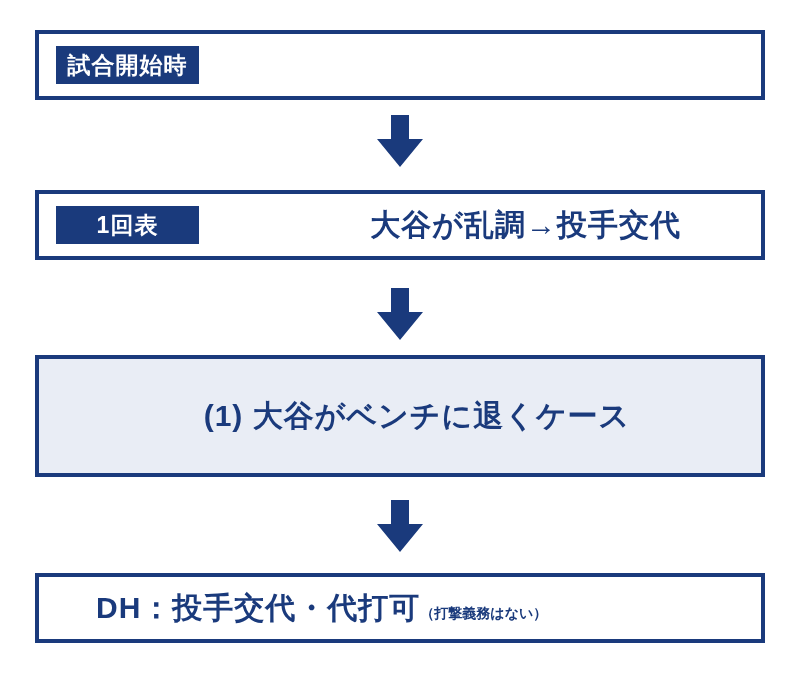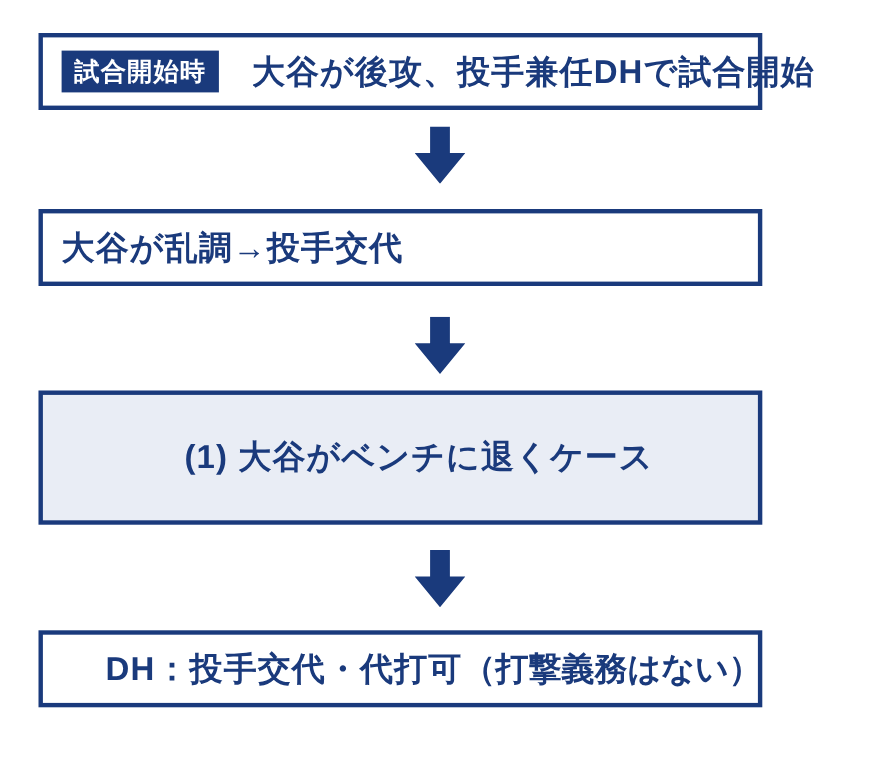--- a/index.html
+++ b/index.html
@@ -10,37 +10,37 @@
   }
   *{box-sizing:border-box;}
   html,body{margin:0;padding:0;}
   body{
     width:800px;height:700px;background:#ffffff;overflow:hidden;
     font-family:"Liberation Sans","DejaVu Sans",sans-serif;
     -webkit-font-smoothing:antialiased;
   }
   .flow{width:730px;margin:30px auto 0 auto;}
   .step{
-    width:658px;border:4px solid var(--navy);background:var(--box-bg);
+    width:730px;border:4px solid var(--navy);background:var(--box-bg);
     display:flex;align-items:center;
   }
   .step.labeled{height:70px;padding-left:17px;}
   .badge{
     width:143px;height:38px;background:var(--navy);color:var(--badge-text);
     display:flex;align-items:center;justify-content:center;
     font-size:23px;font-weight:bold;letter-spacing:1px;flex:0 0 auto;
   }
   .step-text{
     color:var(--navy);font-size:30px;font-weight:bold;letter-spacing:1px;
     white-space:nowrap;
   }
   .lead-text{margin-left:30px;}
-  .center-area{flex:1;text-align:left;padding-right:80px;}
+  .center-area{flex:1;text-align:right;padding-right:80px;}
   .after-badge{margin-left:40px;}
-  .note-text{font-size:30px;font-weight:bold;letter-spacing:0;margin-top:36px;}
+  .note-text{font-size:14px;font-weight:bold;letter-spacing:0;margin-top:36px;}
   .panel{
     height:122px;background:var(--panel);
     justify-content:center;gap:24px;padding-left:34px;
   }
   .panel .panel-line{
     color:var(--navy);font-size:30px;font-weight:bold;letter-spacing:1px;
     line-height:1.2;white-space:nowrap;
   }
   .arrow-row{display:flex;justify-content:center;}
   .arrow-row.a1{margin-top:15px;margin-bottom:23px;}
@@ -48,30 +48,30 @@
   .arrow-row.a3{margin-top:23px;margin-bottom:21px;}
   .arrow-svg{display:block;}
 </style>
 </head>
 <body>
 
 <div class="flow">
 
   <div class="step labeled">
     <div class="badge">試合開始時</div>
-    <div class="step-text lead-text">大谷が後攻、投手兼任DHで試合開始</div>
   </div>
 
   <div class="arrow-row a1">
     <svg class="arrow-svg" width="46" height="52" viewBox="0 0 46 52" aria-hidden="true">
       <path d="M14 0 H32 V24 H46 L23 52 L0 24 H14 Z" fill="#1a3a7c"></path>
     </svg>
   </div>
 
   <div class="step labeled">
+    <div class="badge">1回表</div>
     <div class="center-area">
       <span class="step-text">大谷が乱調→投手交代</span>
     </div>
   </div>
 
   <div class="arrow-row a2">
     <svg class="arrow-svg" width="46" height="52" viewBox="0 0 46 52" aria-hidden="true">
       <path d="M14 0 H32 V24 H46 L23 52 L0 24 H14 Z" fill="#1a3a7c"></path>
     </svg>
   </div>

